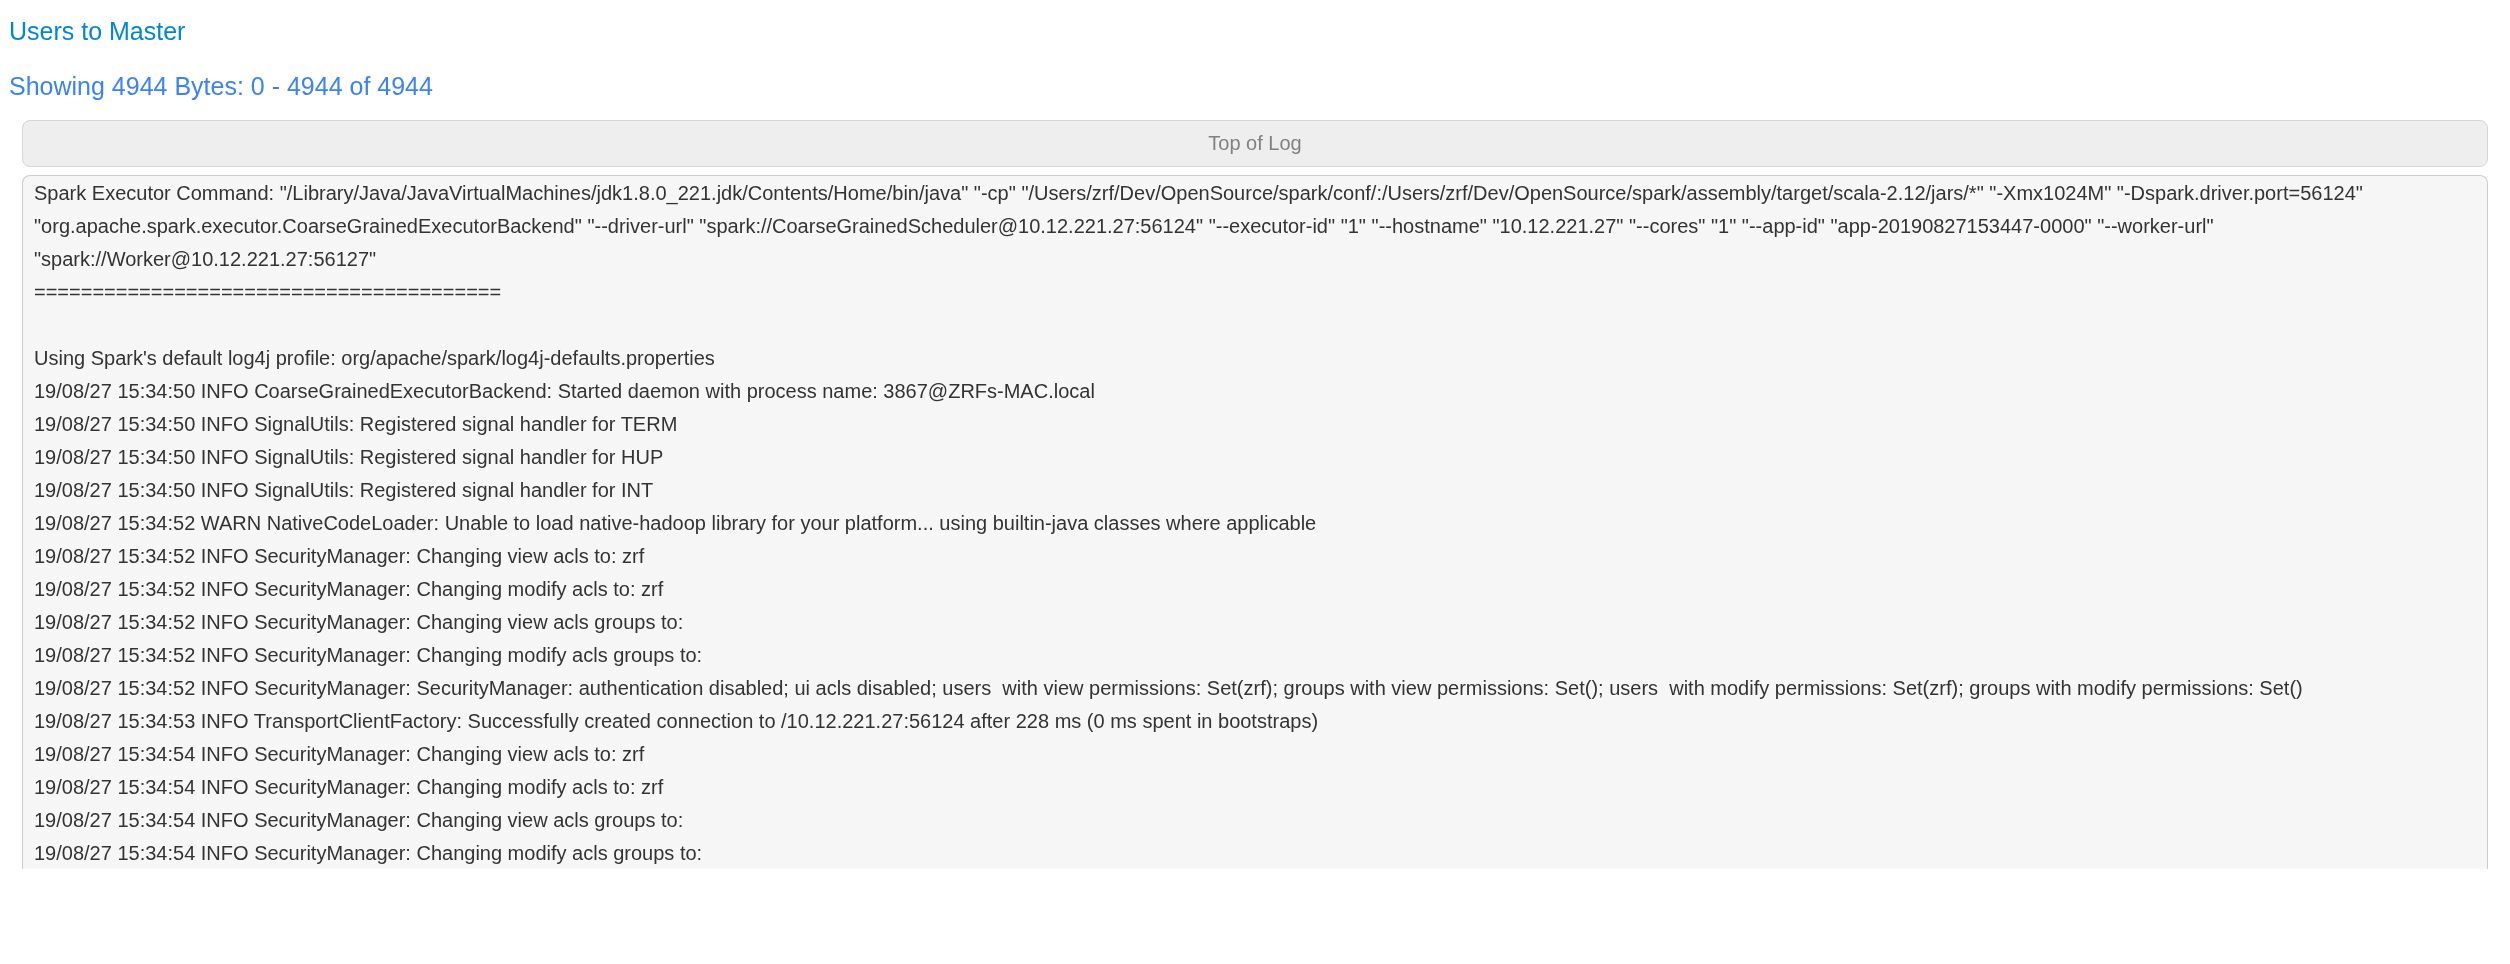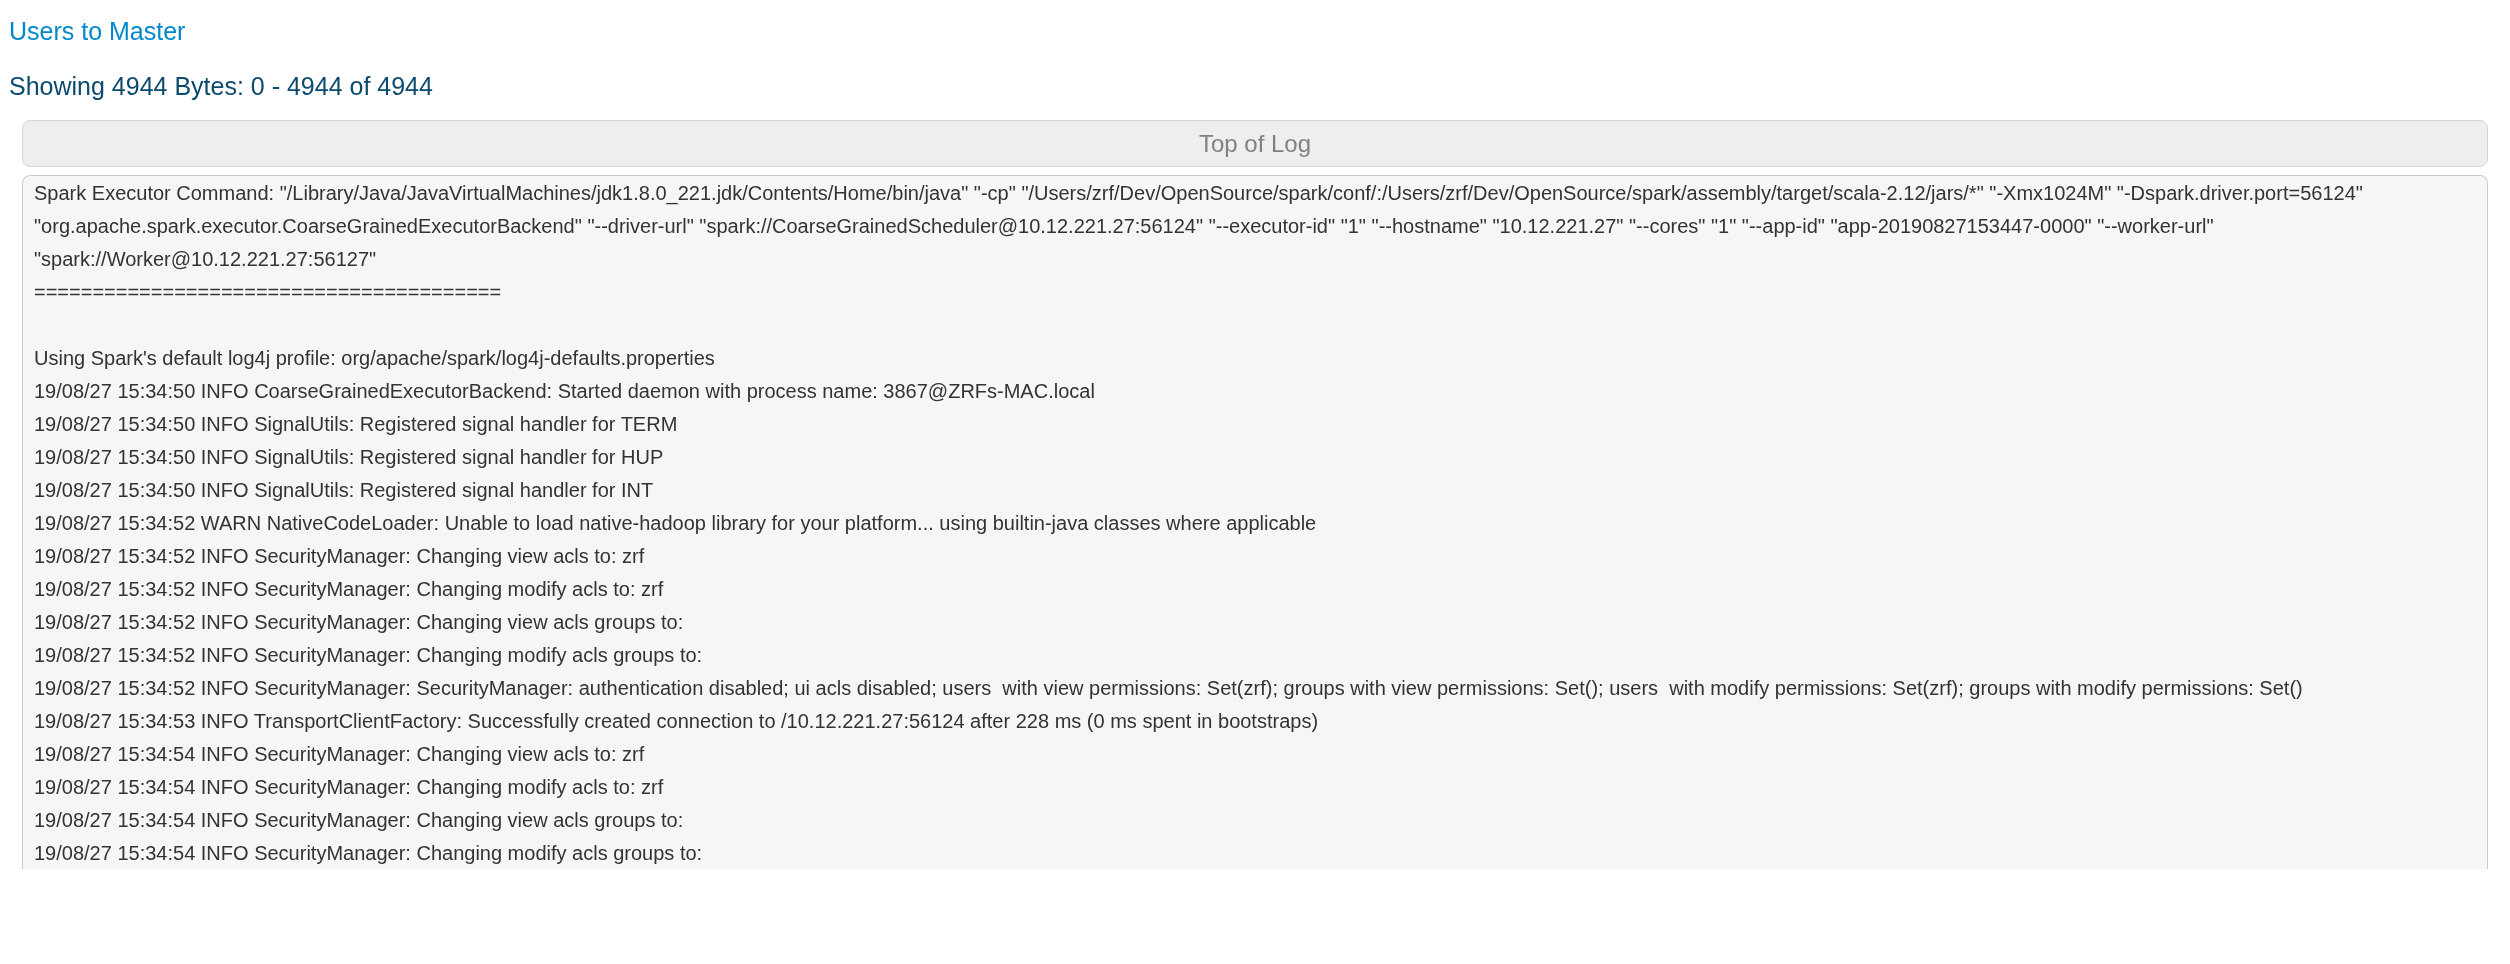--- a/index.html
+++ b/index.html
@@ -24,34 +24,34 @@
     font-size: 25px;
     line-height: 30px;
     color: #0088cc;
     text-decoration: none;
     cursor: pointer;
   }
   .byte-info {
     margin: 25px 16px 0 9px;
     font-size: 25px;
     line-height: 30px;
-    color: #0c4a6e;
+    color: #3b82f6;
   }
   .log-header {
     margin: 19px 22px 0 22px;
     height: 47px;
     background: #eeeeee;
     border: 1px solid #d5d5d5;
     border-radius: 8px;
     display: flex;
     align-items: center;
     justify-content: center;
   }
   .log-header-label {
-    font-size: 24px;
+    font-size: 20px;
     color: #818181;
   }
   .log-box {
     margin: 8px 22px 0 22px;
     height: 694px; 
     background: #f6f6f6;
     border: 1px solid #cccccc;
     border-bottom: none;
     border-radius: 8px 8px 0 0;
     padding: 1px 11px;

